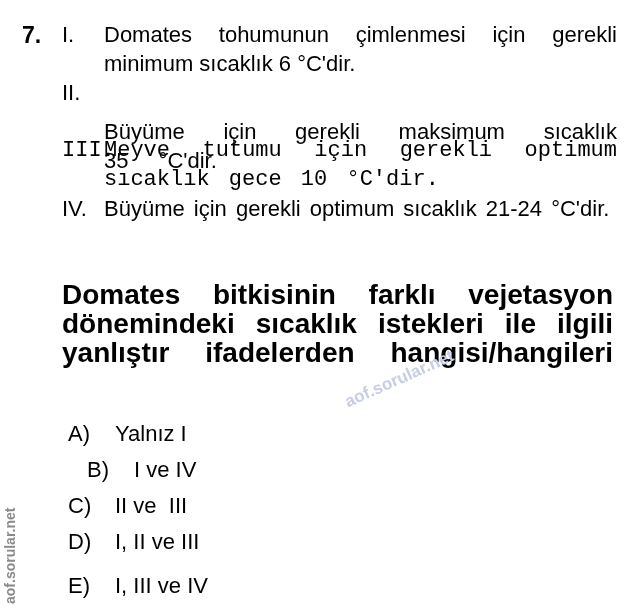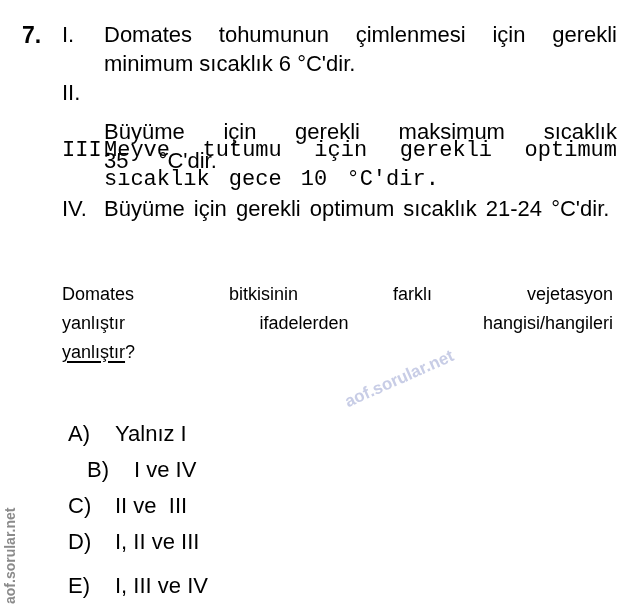--- a/index.html
+++ b/index.html
@@ -12,21 +12,21 @@
     font-size: 23px; font-weight: bold;
   }
   .stmt {
     position: absolute; left: 62px; width: 555px;
     font-size: 22px; line-height: 29px;
   }
   .stmt .roman { position: absolute; left: 0; top: 0; }
   .stmt .text { margin-left: 42px; display: block; text-align: justify; text-align-last: left; }
   .question {
     position: absolute; left: 62px; top: 280px; width: 551px;
-    font-size: 18px; line-height: 29px; font-weight: normal;
+    font-size: 28px; line-height: 29px; font-weight: bold;
   }
   .question .line { display: block; text-align: justify; text-align-last: justify; white-space: nowrap; }
   .question .line.last { text-align-last: left; }
   .question u { text-decoration-thickness: 2px; text-underline-offset: 3px; }
   .option {
     position: absolute; left: 68px; font-size: 22px; line-height: 26px;
   }
   .option .letter { display: inline-block; width: 47px; }
   .wm-diag {
     position: absolute; left: 350px; top: 392px;
@@ -58,22 +58,22 @@
   <span class="roman">III.</span>
   <span class="text" style="word-spacing:6px;">Meyve tutumu için gerekli optimum sıcaklık gece 10 °C'dir.</span>
 </div>
 <div class="stmt" style="top:194px;">
   <span class="roman">IV.</span>
   <span class="text" style="word-spacing:3px;">Büyüme için gerekli optimum sıcaklık 21-24 °C'dir.</span>
 </div>
 
 <div class="question">
   <span class="line">Domates bitkisinin farklı vejetasyon</span>
+  <span class="line">dönemindeki sıcaklık istekleri ile ilgili</span>
   <span class="line">yanlıştır ifadelerden hangisi/hangileri</span>
-  <span class="line last"><u>yanlıştır</u><span>?</span></span>
 </div>
 
 <div class="option" style="top:421px;">
   <span class="letter">A)</span><span>Yalnız I</span>
 </div>
 <div class="option" style="top:457px;margin-left:19px;">
   <span class="letter">B)</span><span>I ve IV</span>
 </div>
 <div class="option" style="top:493px;">
   <span class="letter">C)</span><span style="white-space:pre;margin-top:44px;">II ve  III</span>

